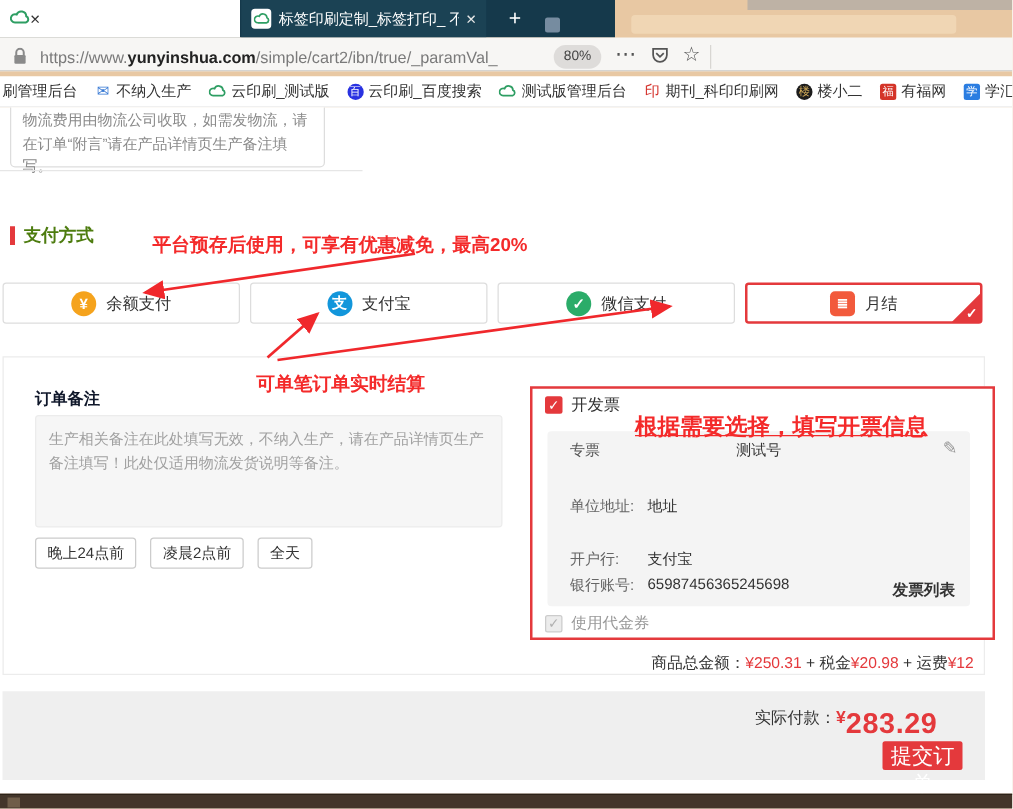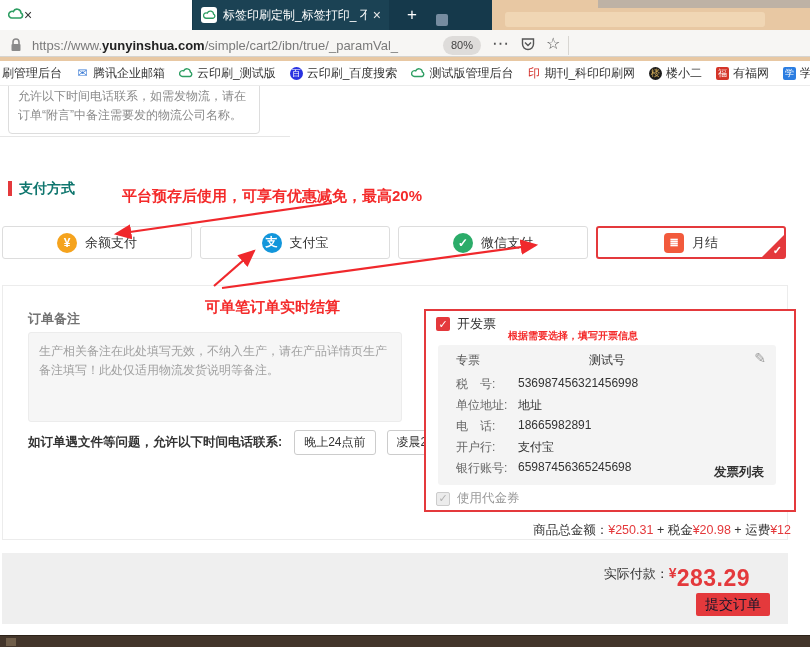--- a/index.html
+++ b/index.html
@@ -45,38 +45,38 @@
   .ic-lou { background:#1c1c1c; color:#d8b05a; }
   .ic-fu { background:#d43428; }
   .ic-xue { background:#2b7de1; }
 
   
   .page { position:absolute; left:0; top:86px; width:810px; height:549px; background:#fff; overflow:hidden; }
   .tooltip { position:absolute; left:8px; top:-6px; width:252px; height:54px; background:#fff; border:1px solid #ddd; border-radius:4px; padding:6px 9px; font-size:12px; color:#8a8a8a; line-height:1.55; }
   .divider { position:absolute; left:0; top:50px; width:290px; height:1px; background:#e6e6e6; }
   .shipinfo { position:absolute; right:37px; top:47px; text-align:right; font-size:13px; color:#333; line-height:18px; }
   .shipinfo .red { color:#e4393c; }
-  .sec-title { position:absolute; left:8px; top:95px; font-size:14px; font-weight:bold; color:#0f766e; border-left:4px solid #e4393c; padding-left:7px; line-height:15px; }
+  .sec-title { position:absolute; left:8px; top:95px; font-size:14px; font-weight:bold; color:#4d7c0f; border-left:4px solid #e4393c; padding-left:7px; line-height:15px; }
   .anno { position:absolute; color:#f42a2a; font-size:15px; font-weight:bold; white-space:nowrap; z-index:20; }
   .anno-top { left:122px; top:101px; }
   .anno-mid { left:205px; top:212px; }
-  .anno-inv { left:508px; top:243px; font-size:10px; }
+  .anno-inv { left:508px; top:243px; font-size:18px;text-decoration:underline; }
 
   .pay-btn { position:absolute; top:140px; width:190px; height:33px; background:#fff; border:1px solid #ddd; border-radius:3px; display:flex; align-items:center; justify-content:center; gap:8px; font-size:13px; color:#333; }
   .pay-icon { width:20px; height:20px; border-radius:50%; color:#fff; display:flex; align-items:center; justify-content:center; font-size:12px; font-weight:bold; flex:none; }
   .ic-balance { background:#f5a31d; }
   .ic-alipay { background:#1296db; }
   .ic-wechat { background:#2bac69; }
   .ic-monthly { background:#f25a3c; border-radius:4px; font-size:11px; }
   .pay-btn.selected { border:2px solid #e4393c; }
   .corner { position:absolute; right:-1px; bottom:-1px; width:0; height:0; border-left:24px solid transparent; border-bottom:24px solid #e4393c; }
   .corner-check { position:absolute; right:2px; bottom:0; color:#fff; font-size:11px; font-weight:bold; }
 
   .panel { position:absolute; left:2px; top:199px; width:786px; height:255px; background:#fff; border:1px solid #ececec; }
-  .note-label { position:absolute; left:28px; top:224px; font-size:13px; font-weight:bold; color:#737373; }
+  .note-label { position:absolute; left:28px; top:224px; font-size:13px; font-weight:bold; color:#0f172a; }
   .note-area { position:absolute; left:28px; top:246px; width:374px; height:90px; background:#f6f6f6; border:1px solid #ececec; border-radius:3px; resize:none; font-family:"Liberation Sans", sans-serif; font-size:12px; color:#333; padding:9px 10px; line-height:1.6; outline:none; }
   .note-area::placeholder { color:#a0a0a0; }
   .contact-row { position:absolute; left:28px; top:344px; display:flex; align-items:center; }
   .contact-label { font-size:12.5px; font-weight:bold; color:#333; margin-right:12px; }
   .time-btn { border:1px solid #ccc; border-radius:3px; background:#fff; font-size:12px; color:#333; padding:3px 9px; margin-right:11px; font-family:"Liberation Sans", sans-serif; }
 
   .inv-box { position:absolute; left:424px; top:223px; width:372px; height:203px; border:2px solid #e4393c; background:#fff; }
   .cb { width:14px; height:14px; background:#e4393c; border-radius:2px; color:#fff; font-size:11px; display:inline-flex; align-items:center; justify-content:center; flex:none; }
   .cb.disabled { background:#ececec; border:1px solid #ccc; color:#b0b0b0; }
   .inv-check-row { position:absolute; left:436px; top:229px; display:flex; align-items:center; gap:7px; font-size:13px; color:#333; }
@@ -84,29 +84,29 @@
   .inv-head { position:absolute; left:0; top:7px; width:100%; }
   .inv-type { position:absolute; left:18px; top:0; color:#555; }
   .inv-title { position:absolute; left:0; width:100%; text-align:center; color:#333; }
   .inv-edit { position:absolute; right:10px; top:-2px; color:#999; font-size:14px; }
   .inv-row { position:absolute; left:18px; display:flex; }
   .inv-row .lbl { color:#666; width:62px; flex:none; }
   .inv-row .val { color:#333; }
   .inv-list-link { position:absolute; right:12px; top:119px; font-weight:bold; color:#333; font-size:12.5px;margin-left:32px; }
   .coupon-row { position:absolute; left:436px; top:404px; display:flex; align-items:center; gap:7px; font-size:12.5px; color:#999; }
 
-  .totals { position:absolute; right:19px; top:436px; font-size:12.5px; color:#333; }
+  .totals { position:absolute; right:31px; top:436px; font-size:12.5px; color:#333; }
   .totals .red { color:#e4393c; }
 
   .footerbar { position:absolute; left:2px; top:467px; width:786px; height:71px; background:#efefef; }
   .payline { position:absolute; right:38px; top:12px; display:flex; align-items:flex-start; }
   .pay-label { font-size:13px; color:#333; }
   .pay-cur { font-size:14px; font-weight:bold; color:#e4393c; }
   .pay-amount { font-size:23px; font-weight:bold; color:#e4393c; letter-spacing:0.5px; }
-  .submit-btn { position:absolute; right:18px; top:40px; width:74px; height:23px; background:#e4393c; border:none; border-radius:2px; color:#0f172a; font-size:14px; font-family:"Liberation Sans", sans-serif; }
+  .submit-btn { position:absolute; right:18px; top:40px; width:64px; height:23px; background:#e4393c; border:none; border-radius:2px; color:#ffffff; font-size:17px; font-family:"Liberation Sans", sans-serif; }
 
   .arrows { position:absolute; left:0; top:0; width:810px; height:549px; z-index:15; pointer-events:none; }
 
   .bottombar { position:absolute; left:0; top:635px; width:810px; height:12px; background:#43352a; border-top:1px solid #2c2218; }
   .bottombar-detail { position:absolute; left:6px; top:2px; width:10px; height:8px; background:#6f5d49; }
 </style>
 </head>
 <body>
 
 <div class="screen">
@@ -158,21 +158,21 @@
     <span class="tb-star">☆</span>
     <span class="tb-sep"></span>
   </div>
 
   <div class="bookmarks">
     <span class="bm">
         <span>刷管理后台</span>
       </span>
     <span class="bm">
         <span class="bm-icon plain" style="color:#3a7bd5">✉</span>
-        <span>腾讯企业邮箱</span>
+        <span>不纳入生产</span>
       </span>
     <span class="bm">
         <span class="bm-icon plain">
           <svg width="14" height="10" viewBox="0 0 24 16">
             <path d="M6 14 a5 5 0 1 1 2-9.6 A6 6 0 0 1 19.5 6.5 A4 4 0 0 1 19 14 Z" fill="none" stroke="#2e9e63" stroke-width="2.4"></path>
           </svg>
         </span>
         <span>云印刷_测试版</span>
       </span>
     <span class="bm">
@@ -201,21 +201,21 @@
       </span>
     <span class="bm">
         <span class="bm-icon ic-xue">学</span>
         <span>学汇网</span>
       </span>
 
   </div>
 
   <div class="page">
 
-    <div class="tooltip">允许以下时间电话联系，如需发物流，请在订单“附言”中备注需要发的物流公司名称。</div>
+    <div class="tooltip">物流费用由物流公司收取，如需发物流，请在订单“附言”请在产品详情页生产备注填写。</div>
     <div class="divider"></div>
 
 
     <div class="sec-title">支付方式</div>
 
     <div class="anno anno-top">平台预存后使用，可享有优惠减免，最高20%</div>
     <div class="anno anno-mid">可单笔订单实时结算</div>
     <div class="anno anno-inv">根据需要选择，填写开票信息</div>
 
     <div class="pay-btn" style="left:2px">
@@ -236,49 +236,40 @@
       <span class="corner"></span>
       <span class="corner-check">✓</span>
     </div>
 
     <div class="panel"></div>
 
     <div class="note-label">订单备注</div>
     <textarea class="note-area" placeholder="生产相关备注在此处填写无效，不纳入生产，请在产品详情页生产备注填写！此处仅适用物流发货说明等备注。" style=""></textarea>
 
     <div class="contact-row">
-      <span class="contact-label">如订单遇文件等问题，允许以下时间电话联系:</span>
       <button class="time-btn">晚上24点前</button>
       <button class="time-btn">凌晨2点前</button>
       <button class="time-btn">全天</button>
     </div>
 
     <div class="inv-box"></div>
     <div class="inv-check-row">
       <span class="cb">✓</span>
       <span>开发票</span>
     </div>
 
     <div class="inv-grey">
       <div class="inv-head">
         <span class="inv-type">专票</span>
         <span class="inv-title">测试号</span>
         <span class="inv-edit">✎</span>
       </div>
-      <div class="inv-row" style="top:31px">
-          <span class="lbl">税　号:</span>
-          <span class="val">536987456321456998</span>
-        </div>
       <div class="inv-row" style="top:52px">
           <span class="lbl">单位地址:</span>
           <span class="val">地址</span>
-        </div>
-      <div class="inv-row" style="top:73px">
-          <span class="lbl">电　话:</span>
-          <span class="val">18665982891</span>
         </div>
       <div class="inv-row" style="top:94px">
           <span class="lbl">开户行:</span>
           <span class="val">支付宝</span>
         </div>
       <div class="inv-row" style="top:115px">
           <span class="lbl">银行账号:</span>
           <span class="val">65987456365245698</span>
         </div>
       <span class="inv-list-link">发票列表</span>

